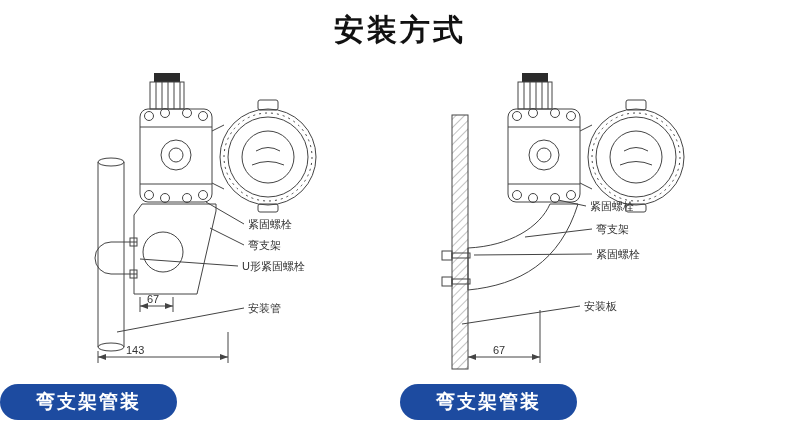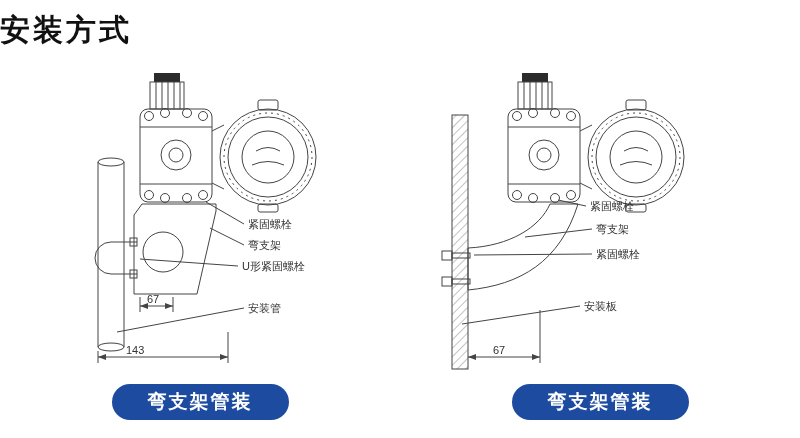--- a/index.html
+++ b/index.html
@@ -1,20 +1,20 @@
 <!DOCTYPE html>
 <html><head>
 <meta charset="utf-8">
 <style>
   *{margin:0;padding:0;box-sizing:border-box}
   html,body{width:800px;height:438px;background:#ffffff;font-family:"Liberation Sans",sans-serif;overflow:hidden}
   .page{position:relative;width:800px;height:438px;background:#ffffff}
-  .title{position:absolute;top:10px;left:0;width:100%;text-align:left;font-size:30px;font-weight:bold;color:#111;letter-spacing:3px}
+  .title{position:absolute;top:10px;left:0;width:100%;text-align:center;font-size:30px;font-weight:bold;color:#111;letter-spacing:3px}
   .figures{position:absolute;top:52px;left:0;width:800px;display:flex}
-  .fig{width:400px;display:flex;flex-direction:column;align-items:center}
+  .fig{width:400px;display:flex;flex-direction:column;align-items:flex-start}
   .caption{margin-top:2px;background:#1d4ba0;color:#fff;font-size:19px;font-weight:bold;
            padding:5px 36px;border-radius:18px;letter-spacing:2px;cursor:pointer;white-space:nowrap}
   svg{display:block}
   svg text{font-family:"Liberation Sans",sans-serif;font-size:11px;fill:#333}
   svg .dim{font-size:11px;fill:#333}
 </style>
 </head>
 <body>
 
 <div class="page">

